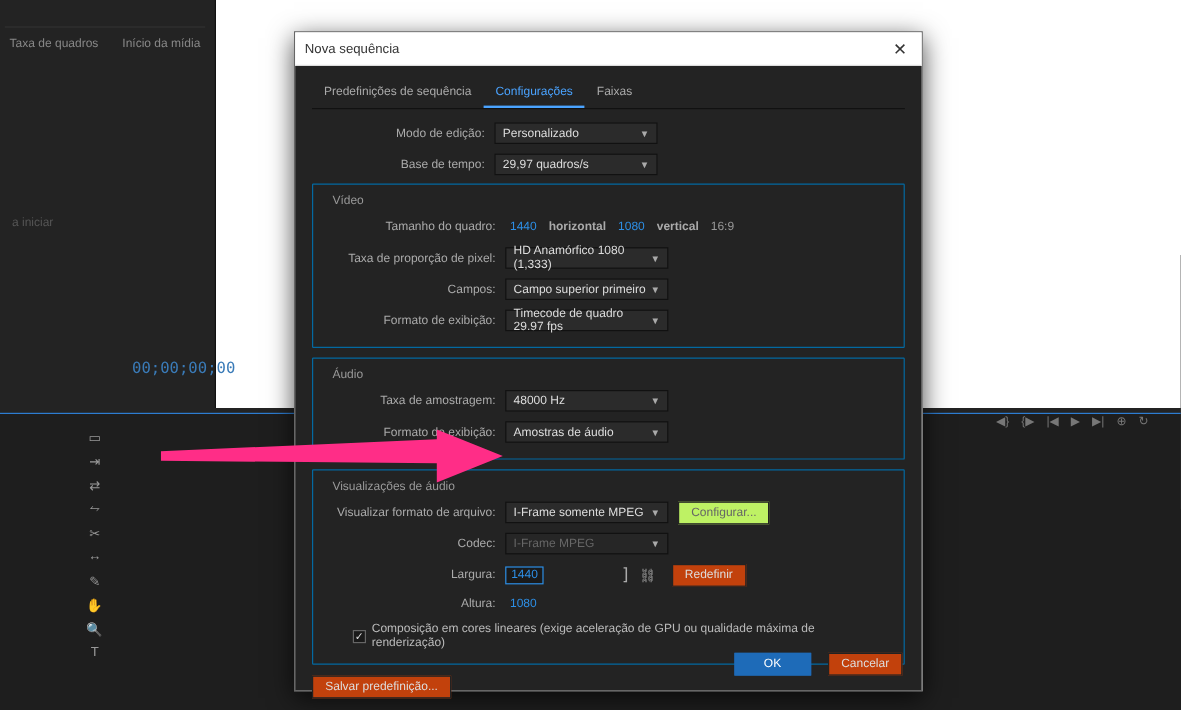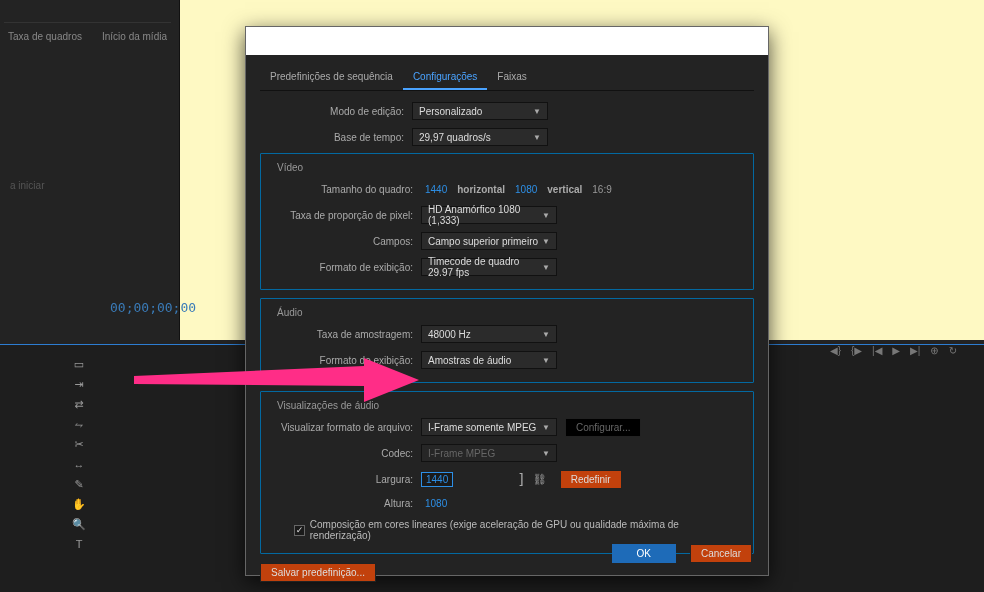--- a/index.html
+++ b/index.html
@@ -1,20 +1,20 @@
 <!DOCTYPE html>
 <html><head>
   <meta charset="utf-8">
   <style>
     * { box-sizing: border-box; margin: 0; padding: 0; font-family: "Segoe UI", Tahoma, sans-serif; }
     body { background: #1a1a1a; width: 984px; height: 592px; overflow: hidden; position: relative; color: #ccc; font-size: 11px; }
     
     
     .bg { position: absolute; inset: 0; background: #232323; }
-    .panel-top { position: absolute; top: 0; left: 0; right: 0; height: 340px; background: #fef9c3; }
+    .panel-top { position: absolute; top: 0; left: 0; right: 0; height: 340px; background: #ffffff; }
     .panel-left { position: absolute; top: 0; left: 0; width: 180px; height: 340px; background: #232323; border-right: 1px solid #111; }
     .col-header { display: flex; gap: 20px; color: #888; font-size: 10px; padding: 8px 4px; border-top: 1px solid #333; }
     .items-count { position: absolute; top: 8px; left: 110px; color: #888; font-size: 10px; }
     .drop-hint { position: absolute; top: 180px; left: 10px; color: #555; font-size: 10px; }
     .timecode-bg { position: absolute; top: 300px; left: 110px; color: #3a7bb8; font-size: 13px; font-family: monospace; }
     .timeline-area { position: absolute; top: 345px; left: 0; right: 0; bottom: 0; background: #1e1e1e; }
     .toolstrip { position: absolute; top: 358px; left: 72px; width: 16px; display: flex; flex-direction: column; gap: 6px; }
     .tool { width: 14px; height: 14px; color: #999; text-align: center; font-size: 11px; }
     .btn-row-bg { position: absolute; top: 345px; left: 830px; display: flex; gap: 10px; color: #777; font-size: 10px; }
     .btn-row-bg span { cursor: default; }
@@ -41,21 +41,21 @@
     .sel.disabled { color: #666; background: #262626; }
     .val-link { color: #2d8fe6; font-size: 10px; padding: 0 4px; }
     .val-link.editing { border: 1px solid #2d8fe6; background: #1a1a1a; padding: 1px 4px; }
     .static { color: #999; padding: 0 4px; }
     .midlbl { color: #aaa; padding: 0 6px; font-weight: bold; }
 
     .section { border: 1px solid #0369a1; padding: 8px 16px 6px; margin-bottom: 8px; border-radius: 1px; }
     .section-title { color: #999; font-size: 10px; margin-bottom: 6px; }
 
     .btn { background: #c2410c; border: 1px solid #222; color: #ddd; font-size: 10px; padding: 3px 10px; cursor: pointer; }
-    .btn.disabled { color: #666; background: #000000; }
+    .btn.disabled { color: #666; background: #bef264; }
     .btn.primary { background: #1e6bb8; border-color: #1e6bb8; color: #fff; padding: 3px 24px; }
 
     .chk { display: inline-flex; align-items: center; gap: 5px; margin-right: 14px; }
     .chk-box { width: 11px; height: 11px; border: 1px solid #666; background: #1a1a1a; display: inline-flex; align-items: center; justify-content: center; color: #ddd; font-size: 9px; }
     
     .link-bracket { font-family: monospace; color: #aaa; font-size: 14px; line-height: 10px; padding: 0 4px; }
     .link-icon { color: #aaa; font-size: 11px; padding: 0 3px; }
 
     .footer { position: absolute; bottom: 12px; right: 16px; display: flex; gap: 14px; }
 
@@ -105,20 +105,24 @@
     <span>{▶</span>
     <span>|◀</span>
     <span>▶</span>
     <span>▶|</span>
     <span>⊕</span>
     <span>↻</span>
   </div>
 </div>
 
 <div class="dialog">
+  <div class="titlebar">
+    <span class="titlebar-title">Nova sequência</span>
+    <span class="close-x">✕</span>
+  </div>
   <div class="dlg-body">
 
     <div class="tabs">
       <div class="tab">Predefinições de sequência</div>
       <div class="tab active">Configurações</div>
       <div class="tab">Faixas</div>
     </div>
 
     <div class="form">
 

